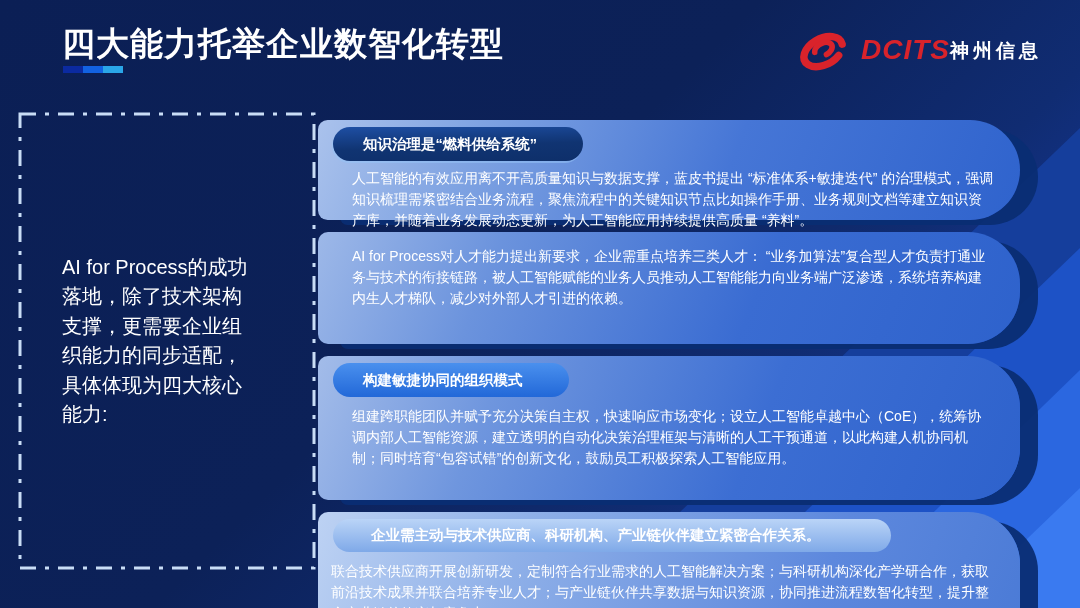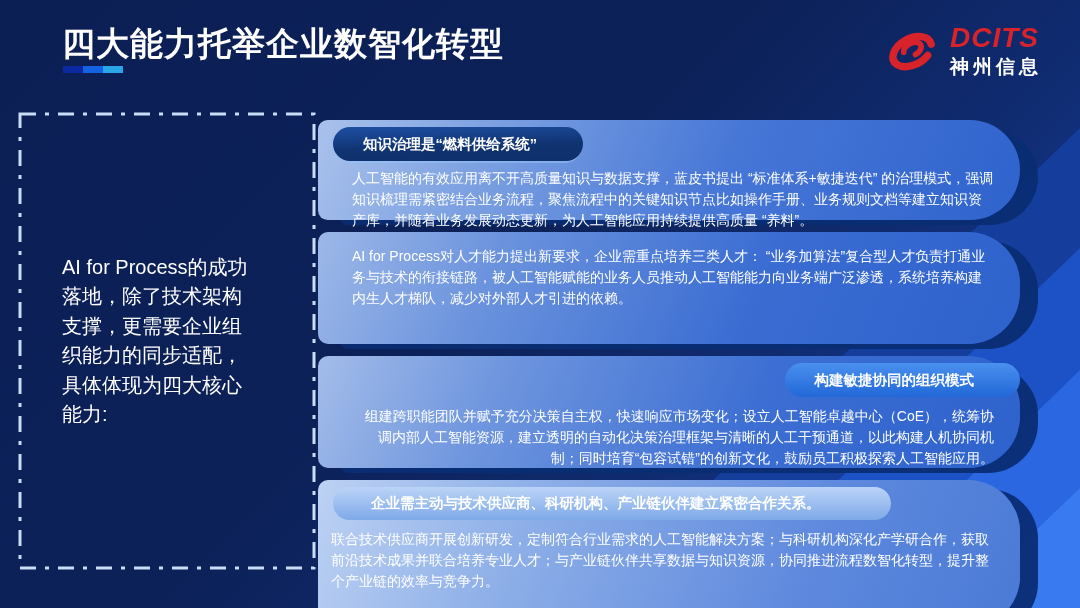--- a/index.html
+++ b/index.html
@@ -23,40 +23,40 @@
     font-size:33px; font-weight:700; color:#ffffff; letter-spacing:1px;
     white-space:nowrap; z-index:3;
   }
   .title-accent { position:absolute; left:63px; top:66px; display:flex; z-index:3; }
   .title-accent span { width:20px; height:7px; display:block; }
   .title-accent .a1 { background:#0b2aa0; }
   .title-accent .a2 { background:#1262e2; }
   .title-accent .a3 { background:#2aa6e8; }
   .logo { position:absolute; top:20px; right:38px; display:flex; align-items:center; gap:8px; z-index:3; }
   .logo-swirl { width:60px; height:60px; }
-  .logo-text { display:flex; flex-direction:column;justify-content:space-between; }
+  .logo-text { display:flex; flex-direction:row;justify-content:space-between; }
   .brand { font-size:28px; font-weight:800; font-style:italic; color:#d9232b; letter-spacing:1px; line-height:1; }
   .brand-cn { font-size:19px; font-weight:700; color:#ffffff; letter-spacing:4px; margin-top:5px; line-height:1; }
   
   .intro-panel { position:absolute; left:18px; top:112px; width:298px; height:458px; z-index:1; }
   .intro-border { position:absolute; inset:0; }
   .intro-text {
     position:absolute; left:44px; top:50%; transform:translateY(-50%);
     width:194px; font-size:20px; line-height:1.47; color:#ffffff; font-weight:500;
   }
   
   .cards { position:absolute; left:318px; top:120px; width:702px; display:flex; flex-direction:column; gap:12px; z-index:2; }
   .card {
     position:relative; width:100%;
     border-radius:10px 52px 52px 10px;
     box-shadow:20px 7px 0 -2px rgba(10,45,115,0.95);
   }
   .card:nth-child(1) { height:100px; background:linear-gradient(112deg,#aac2ec 0%,#7fa3e2 22%,#4676d6 58%,#2f63cd 100%); }
   .card:nth-child(2) { height:112px; background:linear-gradient(112deg,#9db8e8 0%,#6b93dd 25%,#3a6cd2 62%,#2e62cc 100%); }
-  .card:nth-child(3) { height:112px; background:linear-gradient(112deg,#a3bce9 0%,#6f96de 25%,#3c6ed3 62%,#2e62cc 100%);text-align:right; }
+  .card:nth-child(3) { height:144px; background:linear-gradient(112deg,#a3bce9 0%,#6f96de 25%,#3c6ed3 62%,#2e62cc 100%); }
   .card:nth-child(4) { height:148px; background:linear-gradient(112deg,#bdd2f3 0%,#8fb0e8 28%,#5d88dd 70%,#4a7ad6 100%); }
   .pill {
     position:relative; display:inline-flex; align-items:center;
     margin:7px 0 0 15px; height:34px; border-radius:18px;
     padding:0 46px 0 30px; font-size:14.5px; font-weight:700; color:#ffffff; white-space:nowrap;
   }
   .card:nth-child(1) .pill { background:linear-gradient(178deg,#1e4fa4 0%,#103472 55%,#0e2f6a 100%); box-shadow:-1px 2px 0 0 rgba(150,195,245,0.55); }
   .card:nth-child(2) .pill { background:linear-gradient(180deg,#3b82ea,#1257c8); }
   .card:nth-child(3) .pill { background:linear-gradient(180deg,#4a90ee,#2268d8); }
   .card:nth-child(4) .pill { background:linear-gradient(180deg,#bad4f7,#7fa9e8); padding:0 70px 0 38px; height:33px; }

